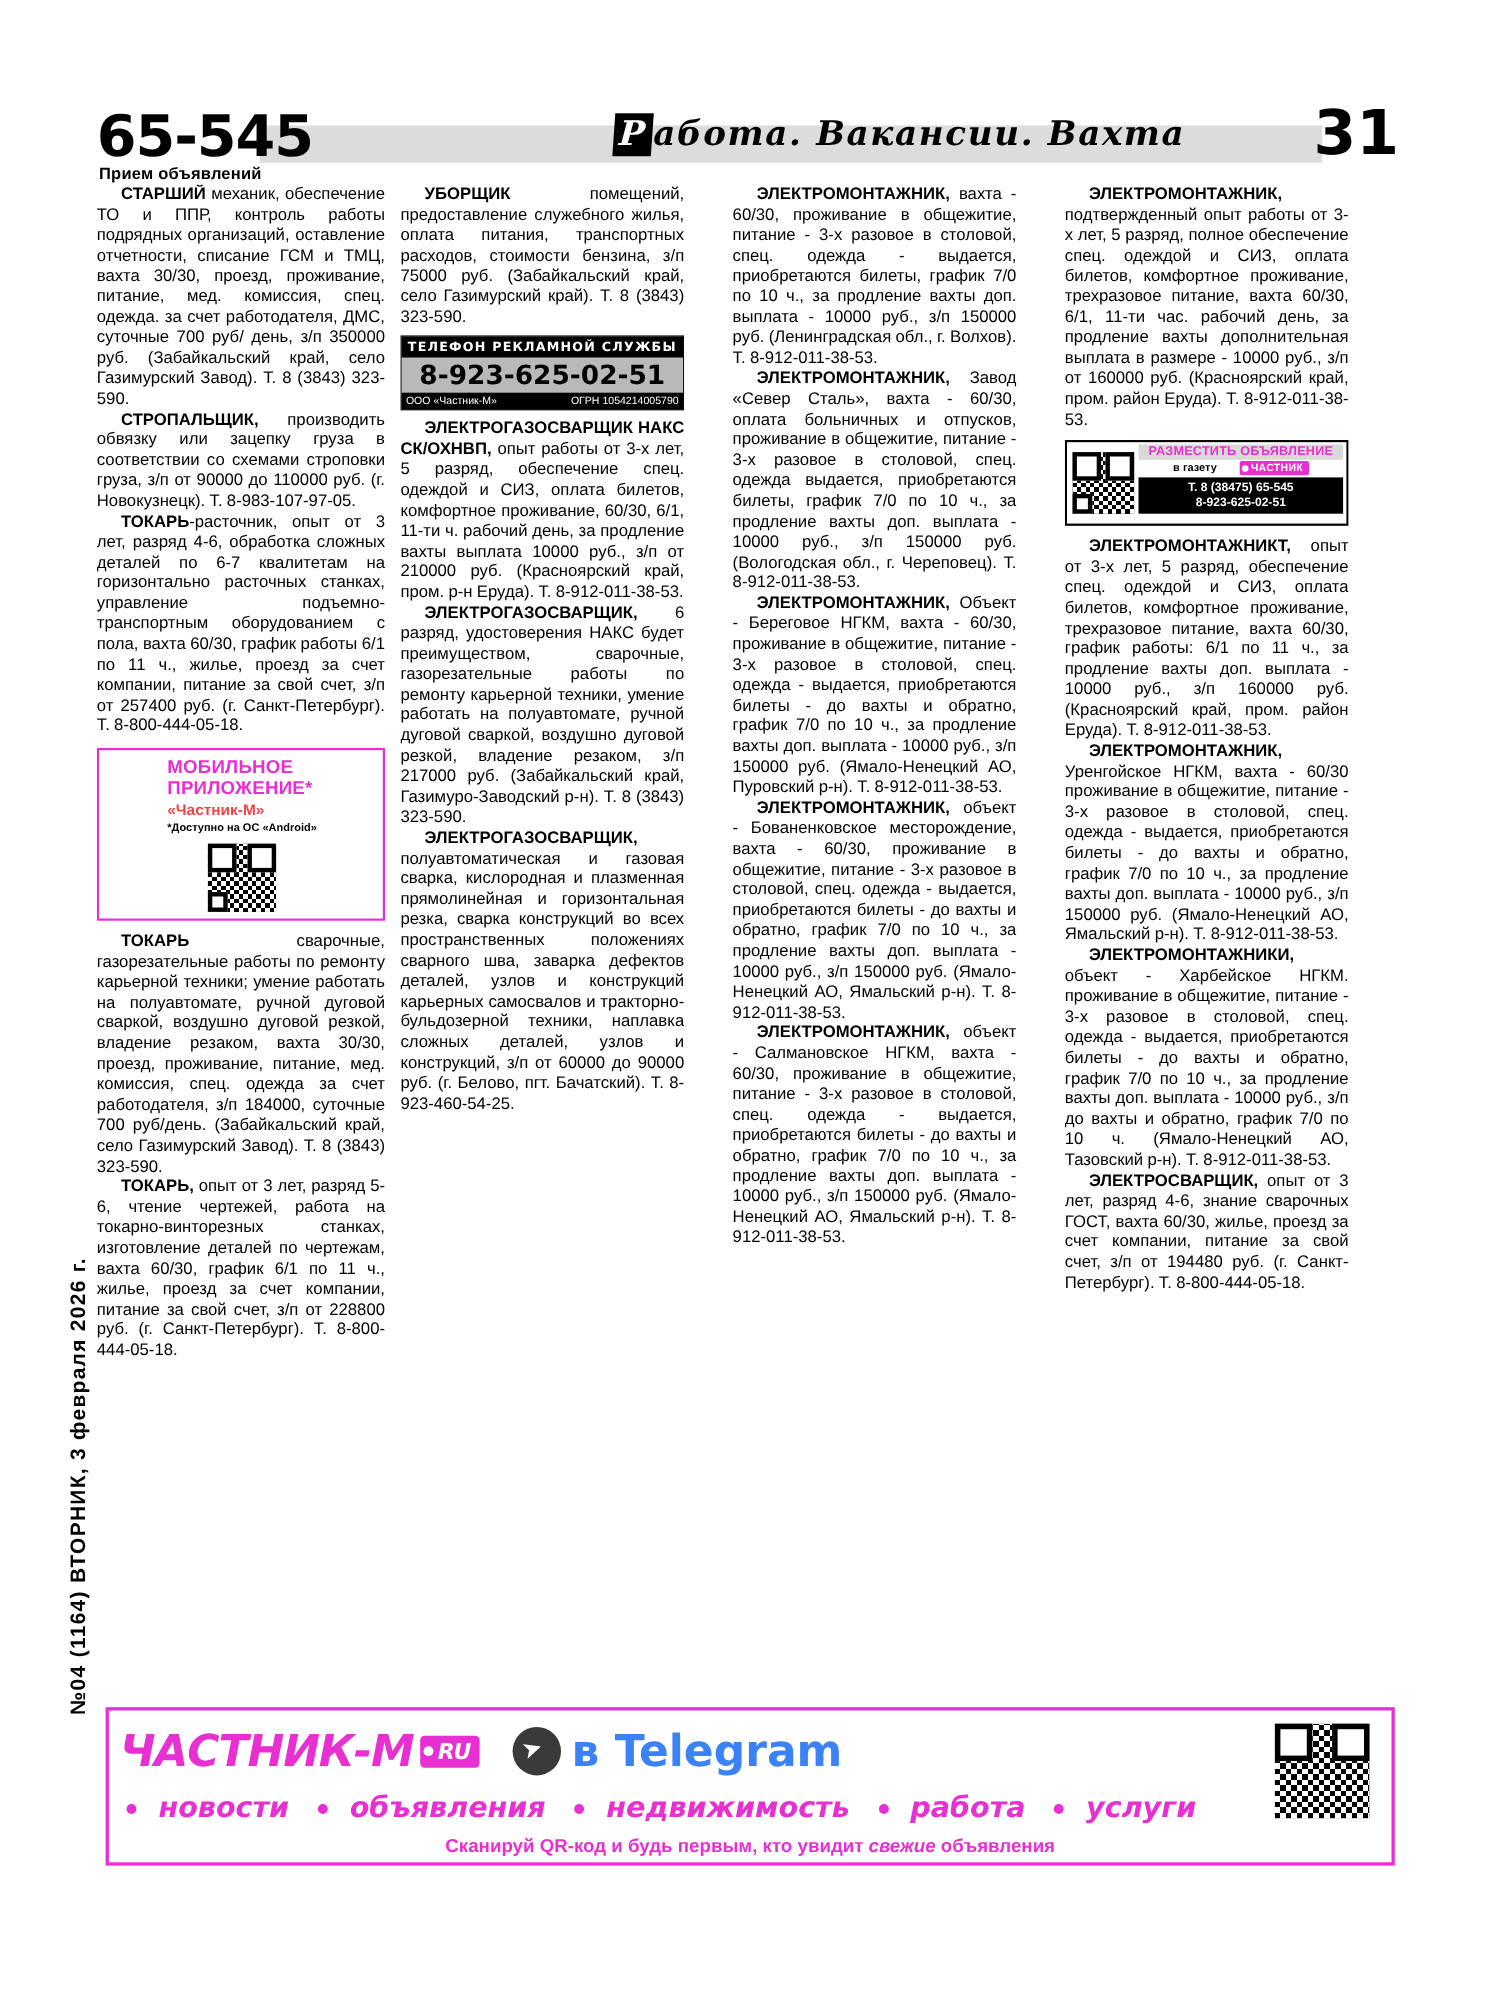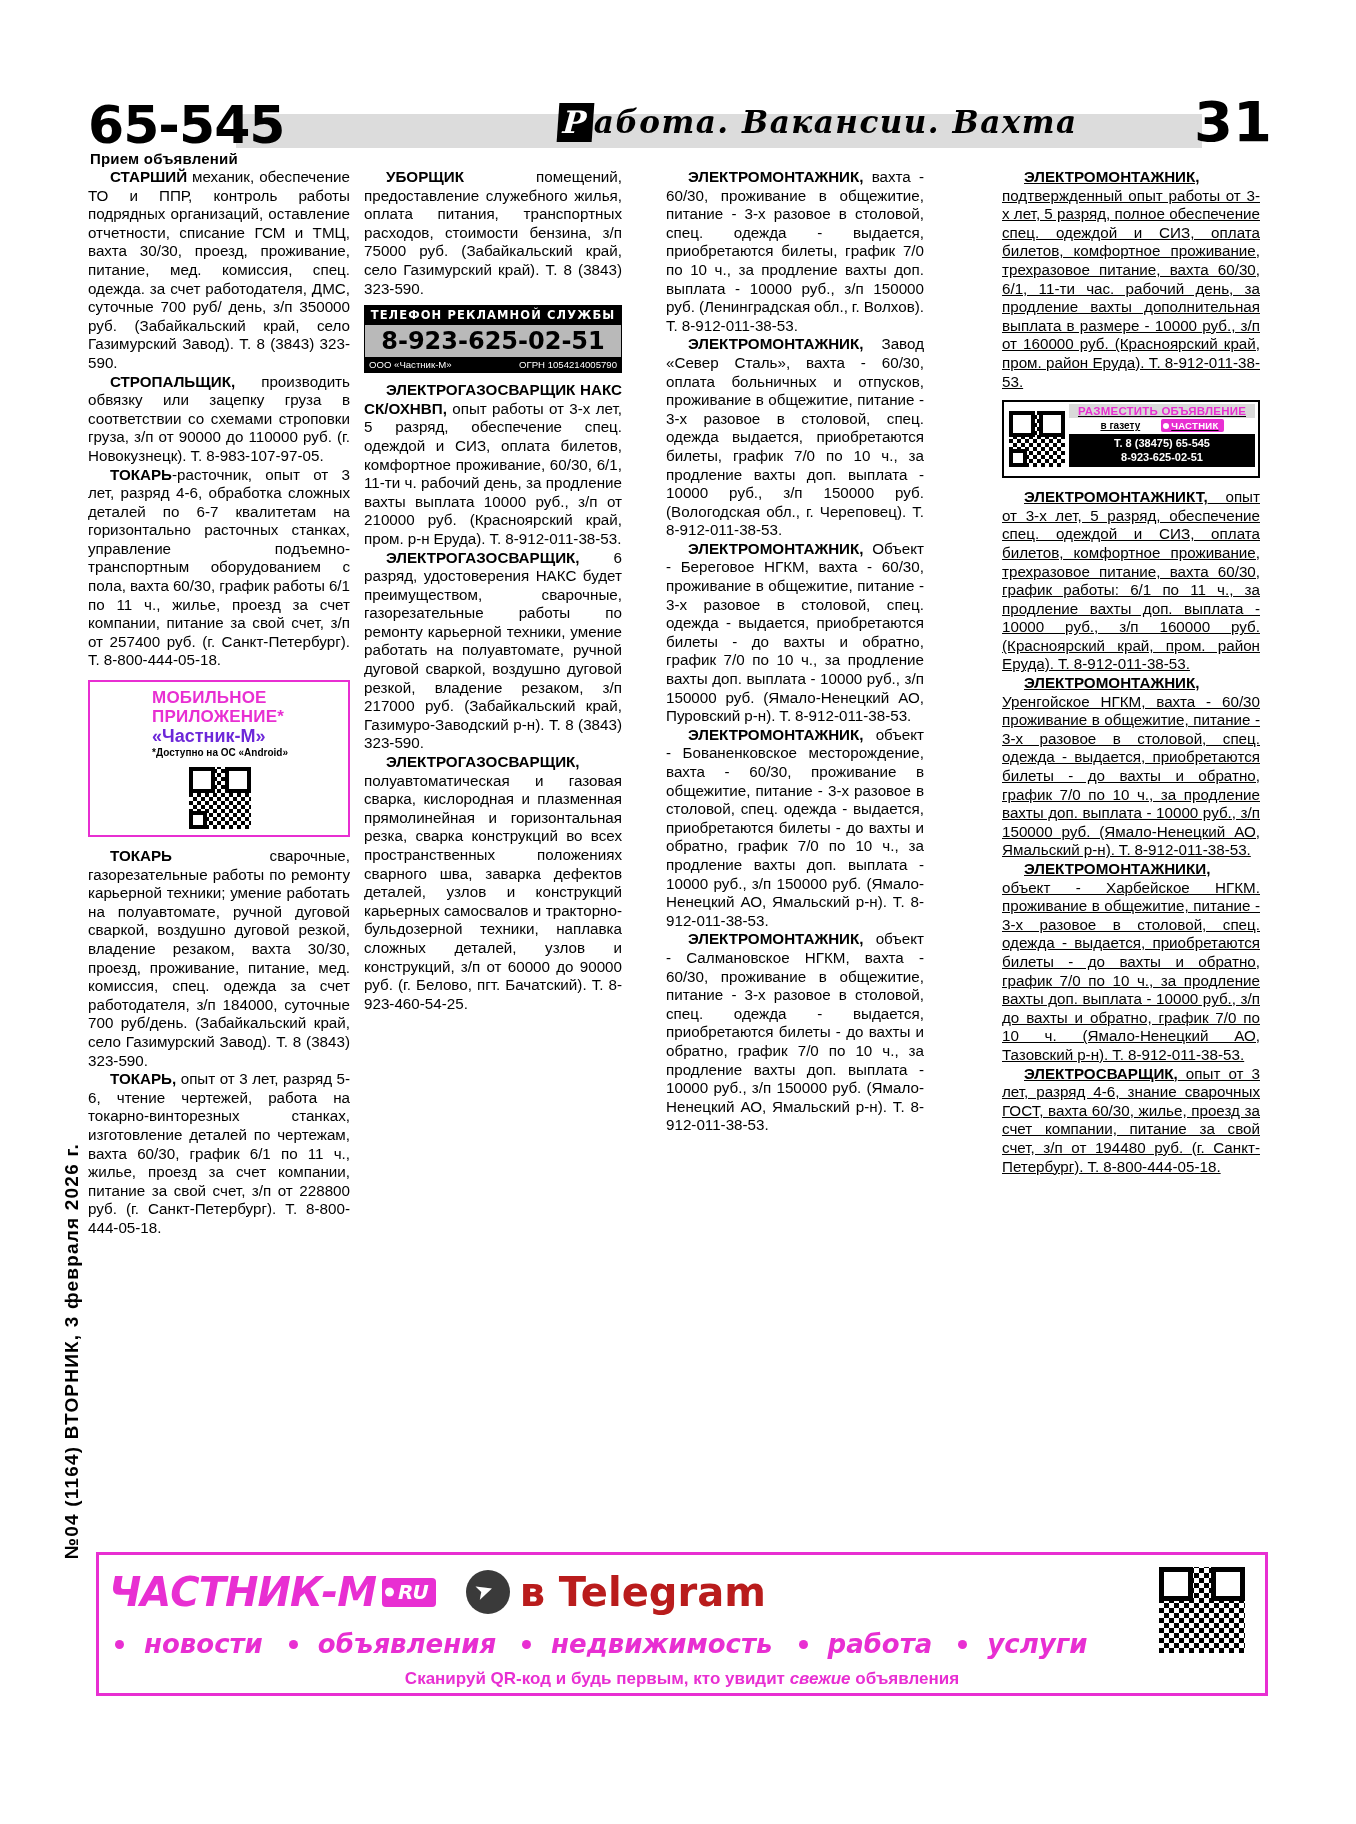--- a/index.html
+++ b/index.html
@@ -74,21 +74,21 @@
   .col{
     position:absolute; top:0; width:262px; height:1148px;
     overflow:hidden;
   }
   .col.c1{ left:0; }
   .col.c2{ left:270px; }
   .col.c3{ left:576px; }
   .col.c4{ left:862px; }
   .col.c2{ left:276px; width:258px;}
   .col.c3{ left:578px; width:258px;}
-  .col.c4{ left:914px; width:258px;text-decoration:underline;}
+  .col.c4{ left:880px; width:258px;}
 
   .ad{
     font-size:15.2px;
     line-height:18.6px;
     text-align:justify;
     text-justify:inter-word;
     text-indent:22px;
     margin:0 0 0 0;
     hyphens:auto;
     word-spacing:-0.3px;
@@ -133,22 +133,22 @@
     display:flex; align-items:center; gap:8px;
     min-height:86px;
     flex-direction:column;
   }
   .box-app .ba-text{ flex:1; }
   .box-app .ba-l1{
     color:#e82fd2; font-weight:800; font-size:17px;
     line-height:19px; letter-spacing:.2px;
   }
   .box-app .ba-l2{
-    font-weight:800; font-size:18px; line-height:21px;
-    color:#6d28d9;
+    font-weight:800; font-size:14px; line-height:21px;
+    color:#ef4444;
   }
   .box-app .ba-l3{
     font-size:10px; font-weight:700; color:#000; line-height:12px;
   }
 
   
   .box-place{
     margin:9px 0 10px 0;
     width:100%;
     border:2px solid #000;
@@ -229,21 +229,21 @@
     padding:2px 8px 3px 16px; border-radius:4px;
     position:relative; margin-left:2px;
   }
   .brand .ru:before{
     content:""; position:absolute; left:3px; top:50%;
     transform:translateY(-50%);
     width:9px; height:9px; background:#fff; border-radius:50%;
   }
   .tg{
     display:flex; align-items:center; gap:10px;
-    font-size:40px; font-weight:800; color:#b91c1c;
+    font-size:40px; font-weight:800; color:#3b82f6;
     font-family:"DejaVu Sans", sans-serif;
     margin-left:30px;
   }
   .tg-icon{
     width:44px; height:44px; border-radius:50%;
     background:#3a3a3a; position:relative;
     flex:0 0 auto;
   }
   .tg-icon:after{
     content:"➤"; position:absolute; left:9px; top:8px;

